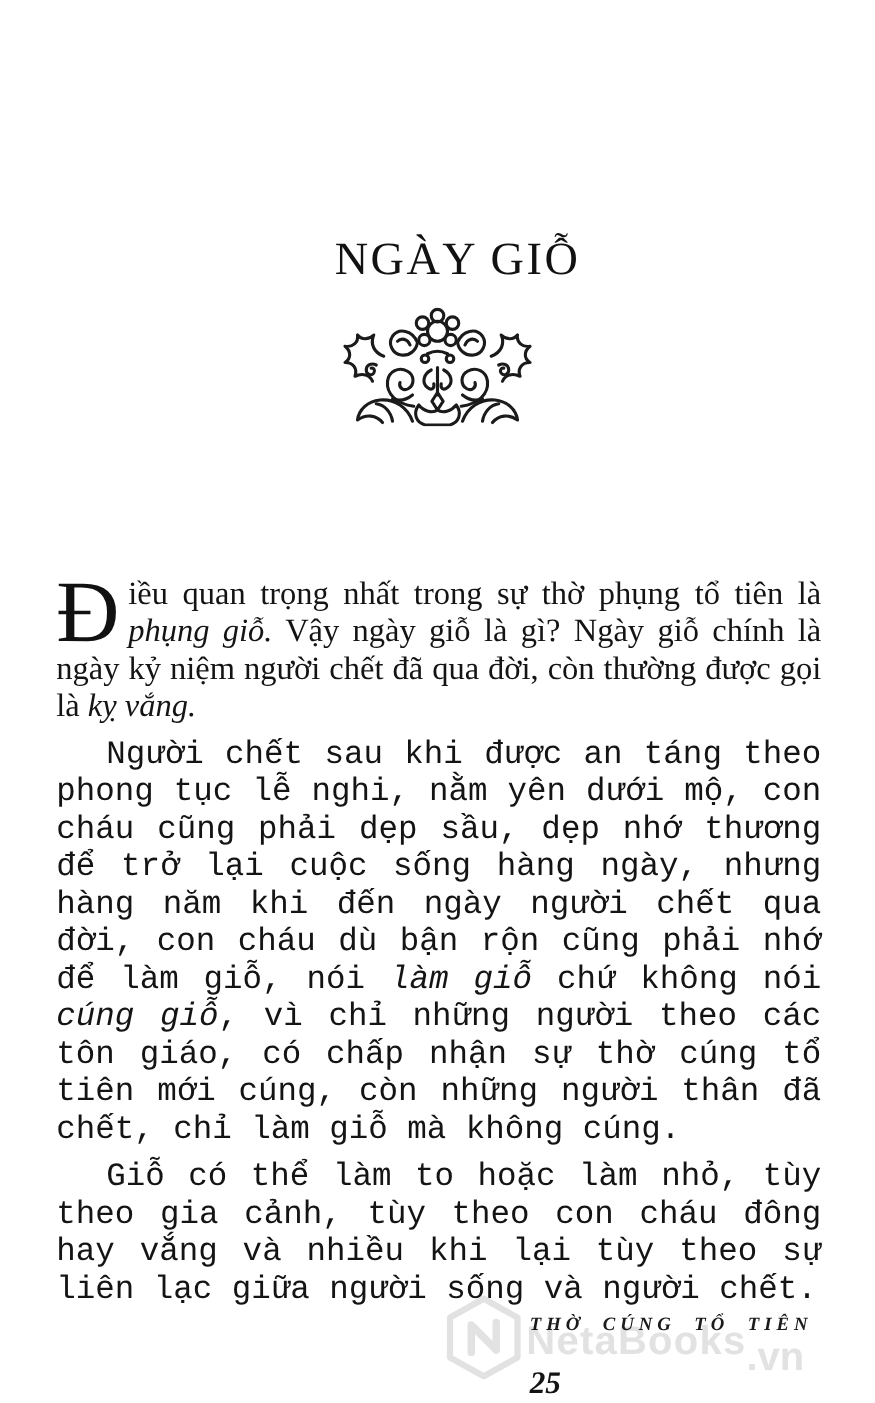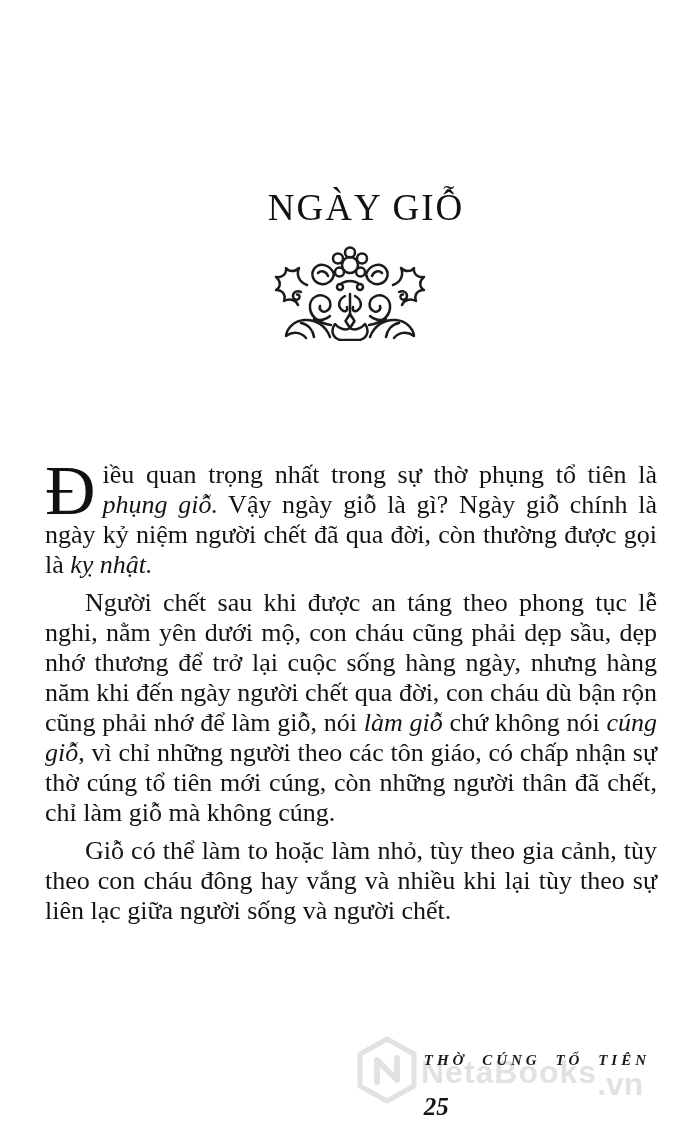--- a/index.html
+++ b/index.html
@@ -18,21 +18,21 @@
     position:absolute;top:246px;left:50%;transform:translateX(-50%);
     width:190px;height:95px;
   }
   .bodytext{
     position:absolute;left:45px;top:460px;width:612px;
     font-size:26px;line-height:30px;text-align:justify;
     text-justify:inter-word;color:#141414;
   }
   .para{margin:0;}
   .para + .para{margin-top:8px;}
-  .para.indent{text-indent:40px;}
+  .para.indent{text-indent:40px;font-family:Liberation Mono, monospace;}
   .dropcap{
     float:left;font-size:70px;line-height:57px;
     padding:2px 7px 0 0;font-weight:400;color:#111;
   }
   .watermark{
     position:absolute;left:356px;top:1036px;z-index:1;
     display:flex;align-items:center;color:#e2e2e2;white-space:nowrap;
   }
   .wm-logo{flex:0 0 auto;margin-right:3px;}
   .wm-brand{
@@ -91,21 +91,21 @@
         <path d="M180,100 C168,106 164,120 174,128 C180,133 186,130 184,122"></path>
         <path d="M200,100 C212,106 216,120 206,128 C200,133 194,130 196,122"></path>
         <path d="M190,96 L190,140"></path>
         <path d="M190,136 L199,150 L190,164 L181,150 Z"></path>
         <path d="M160,156 C150,170 156,184 170,188 L210,188 C224,184 230,170 220,156 C212,166 198,170 190,164 C182,170 168,166 160,156 Z"></path>
       </g>
     </svg>
   </div>
 
   <section class="bodytext">
-    <p class="para first"><span class="dropcap">Đ</span><span><span>iều quan trọng nhất trong sự thờ phụng tổ tiên là </span><i>phụng giỗ.</i><span> Vậy ngày giỗ là gì? Ngày giỗ chính là ngày kỷ niệm người chết đã qua đời, còn thường được gọi là </span><i>kỵ nhật.</i></span></p>
+    <p class="para first"><span class="dropcap">Đ</span><span><span>iều quan trọng nhất trong sự thờ phụng tổ tiên là </span><i>phụng giỗ.</i><span> Vậy ngày giỗ là gì? Ngày giỗ chính là ngày kỷ niệm người chết đã qua đời, còn thường được gọi là </span><i>kỵ vắng.</i></span></p>
     <p class="para indent"><span>Người chết sau khi được an táng theo phong tục lễ nghi, nằm yên dưới mộ, con cháu cũng phải dẹp sầu, dẹp nhớ thương để trở lại cuộc sống hàng ngày, nhưng hàng năm khi đến ngày người chết qua đời, con cháu dù bận rộn cũng phải nhớ để làm giỗ, nói </span><i>làm giỗ</i><span> chứ không nói </span><i>cúng giỗ</i><span>, vì chỉ những người theo các tôn giáo, có chấp nhận sự thờ cúng tổ tiên mới cúng, còn những người thân đã chết, chỉ làm giỗ mà không cúng.</span></p>
     <p class="para indent"><span>Giỗ có thể làm to hoặc làm nhỏ, tùy theo gia cảnh, tùy theo con cháu đông hay vắng và nhiều khi lại tùy theo sự liên lạc giữa người sống và người chết.</span></p>
   </section>
 
   <div class="watermark">
     <span class="wm-logo">
       <svg width="62" height="68" viewBox="0 0 62 68" xmlns="http://www.w3.org/2000/svg" aria-hidden="true">
         <path d="M31,3 L58,18 L58,50 L31,65 L4,50 L4,18 Z" fill="none" stroke="#e2e2e2" stroke-width="5" stroke-linejoin="round"></path>
         <path d="M21,46 L21,24 L41,44 L41,22" fill="none" stroke="#e2e2e2" stroke-width="6" stroke-linecap="round" stroke-linejoin="round"></path>
       </svg>

